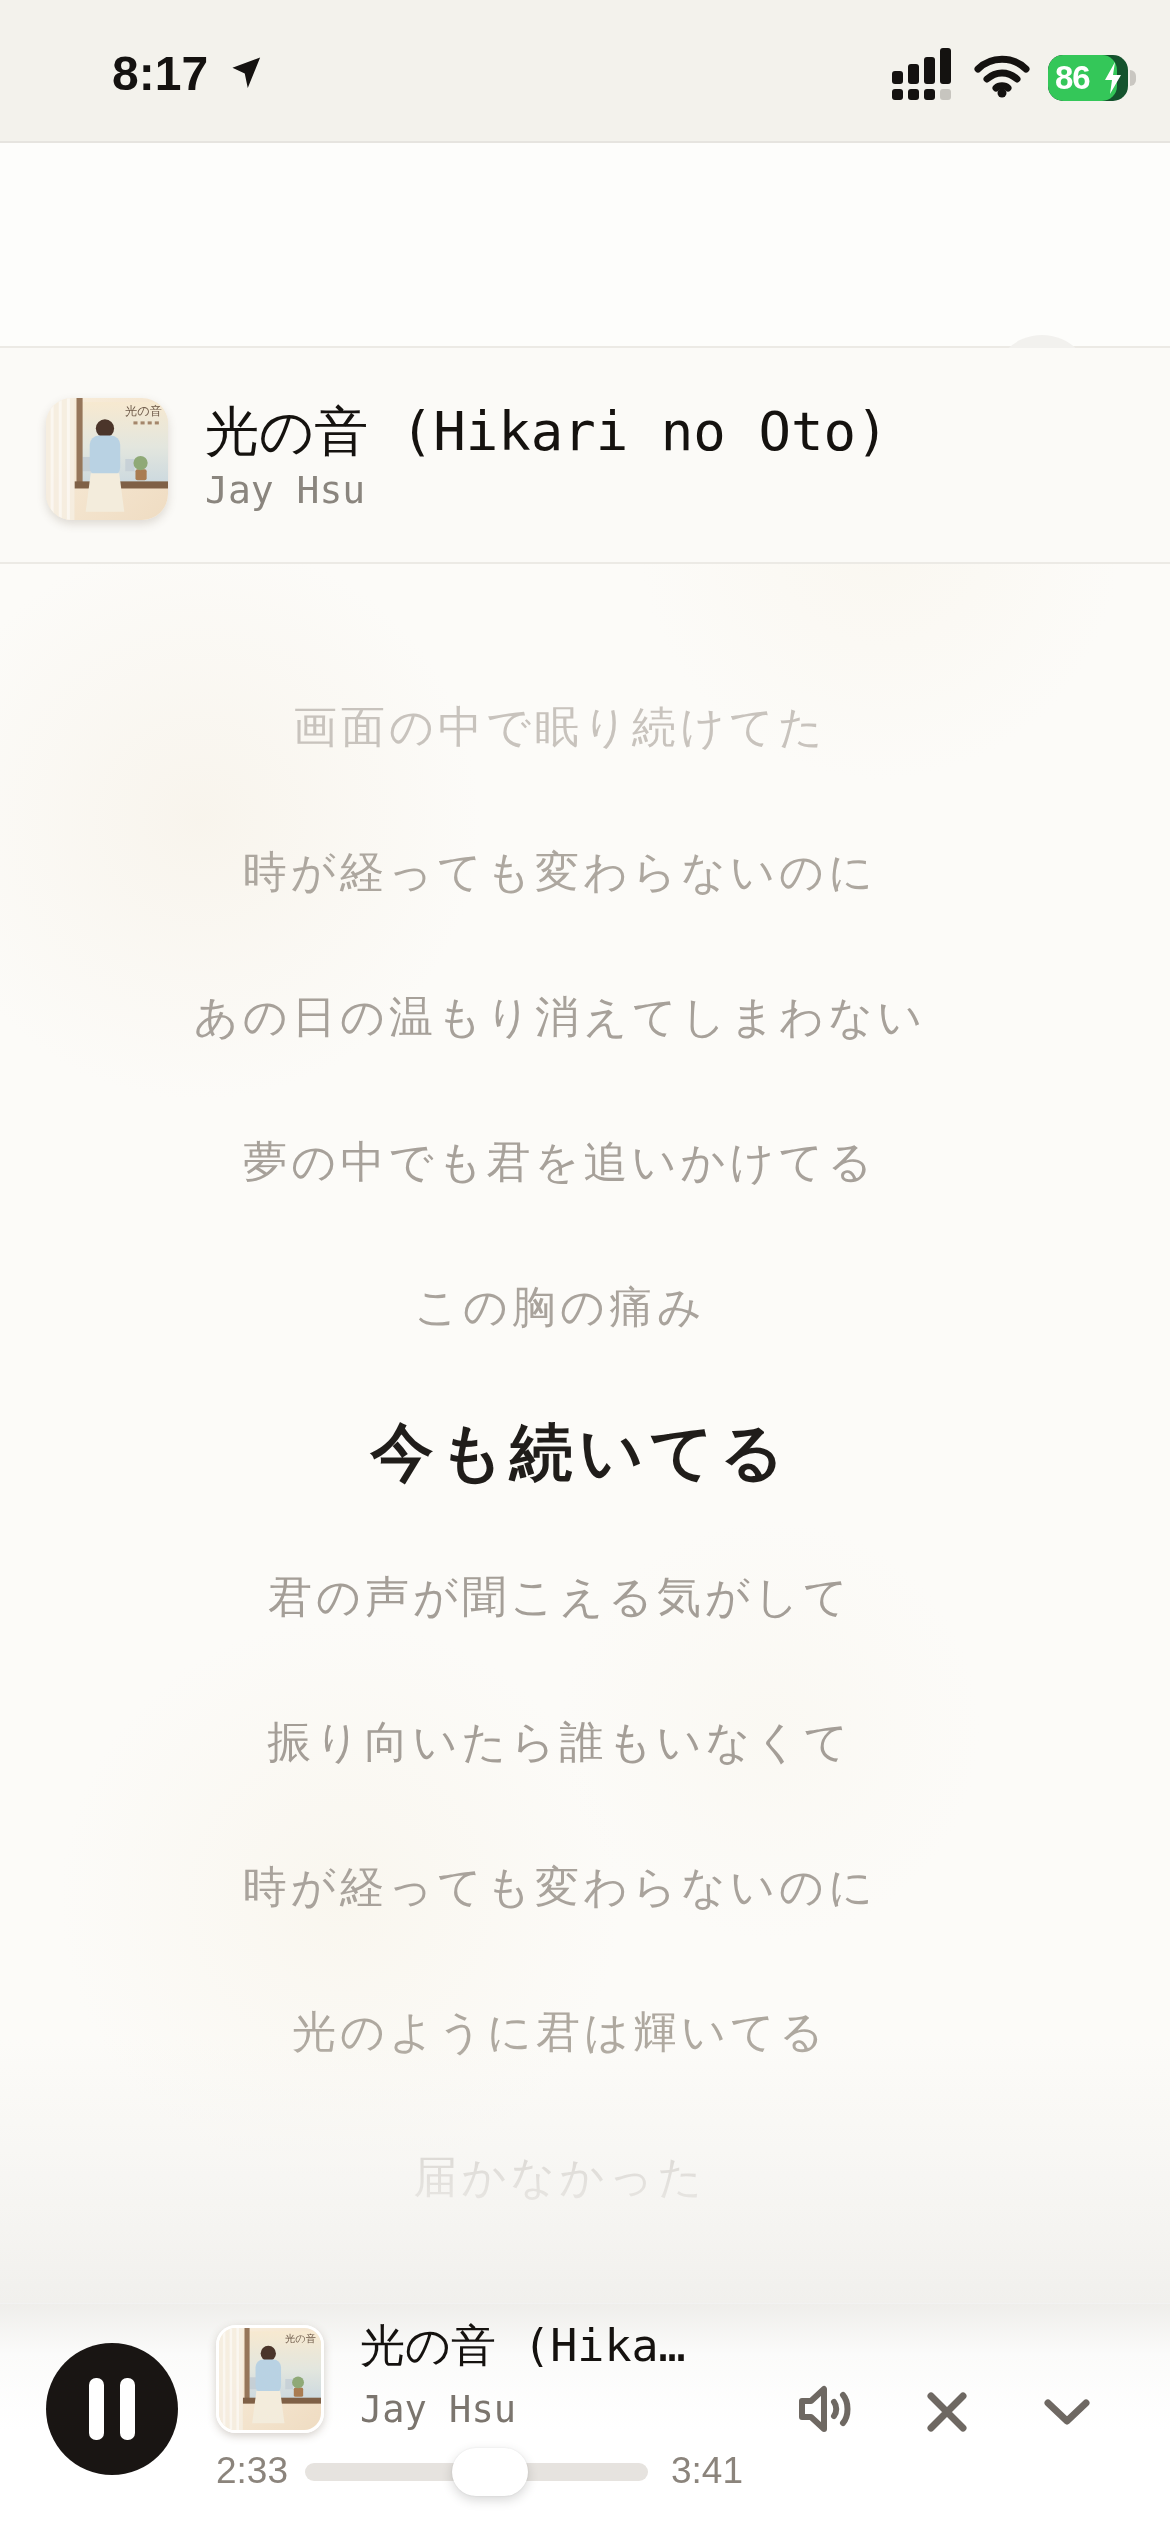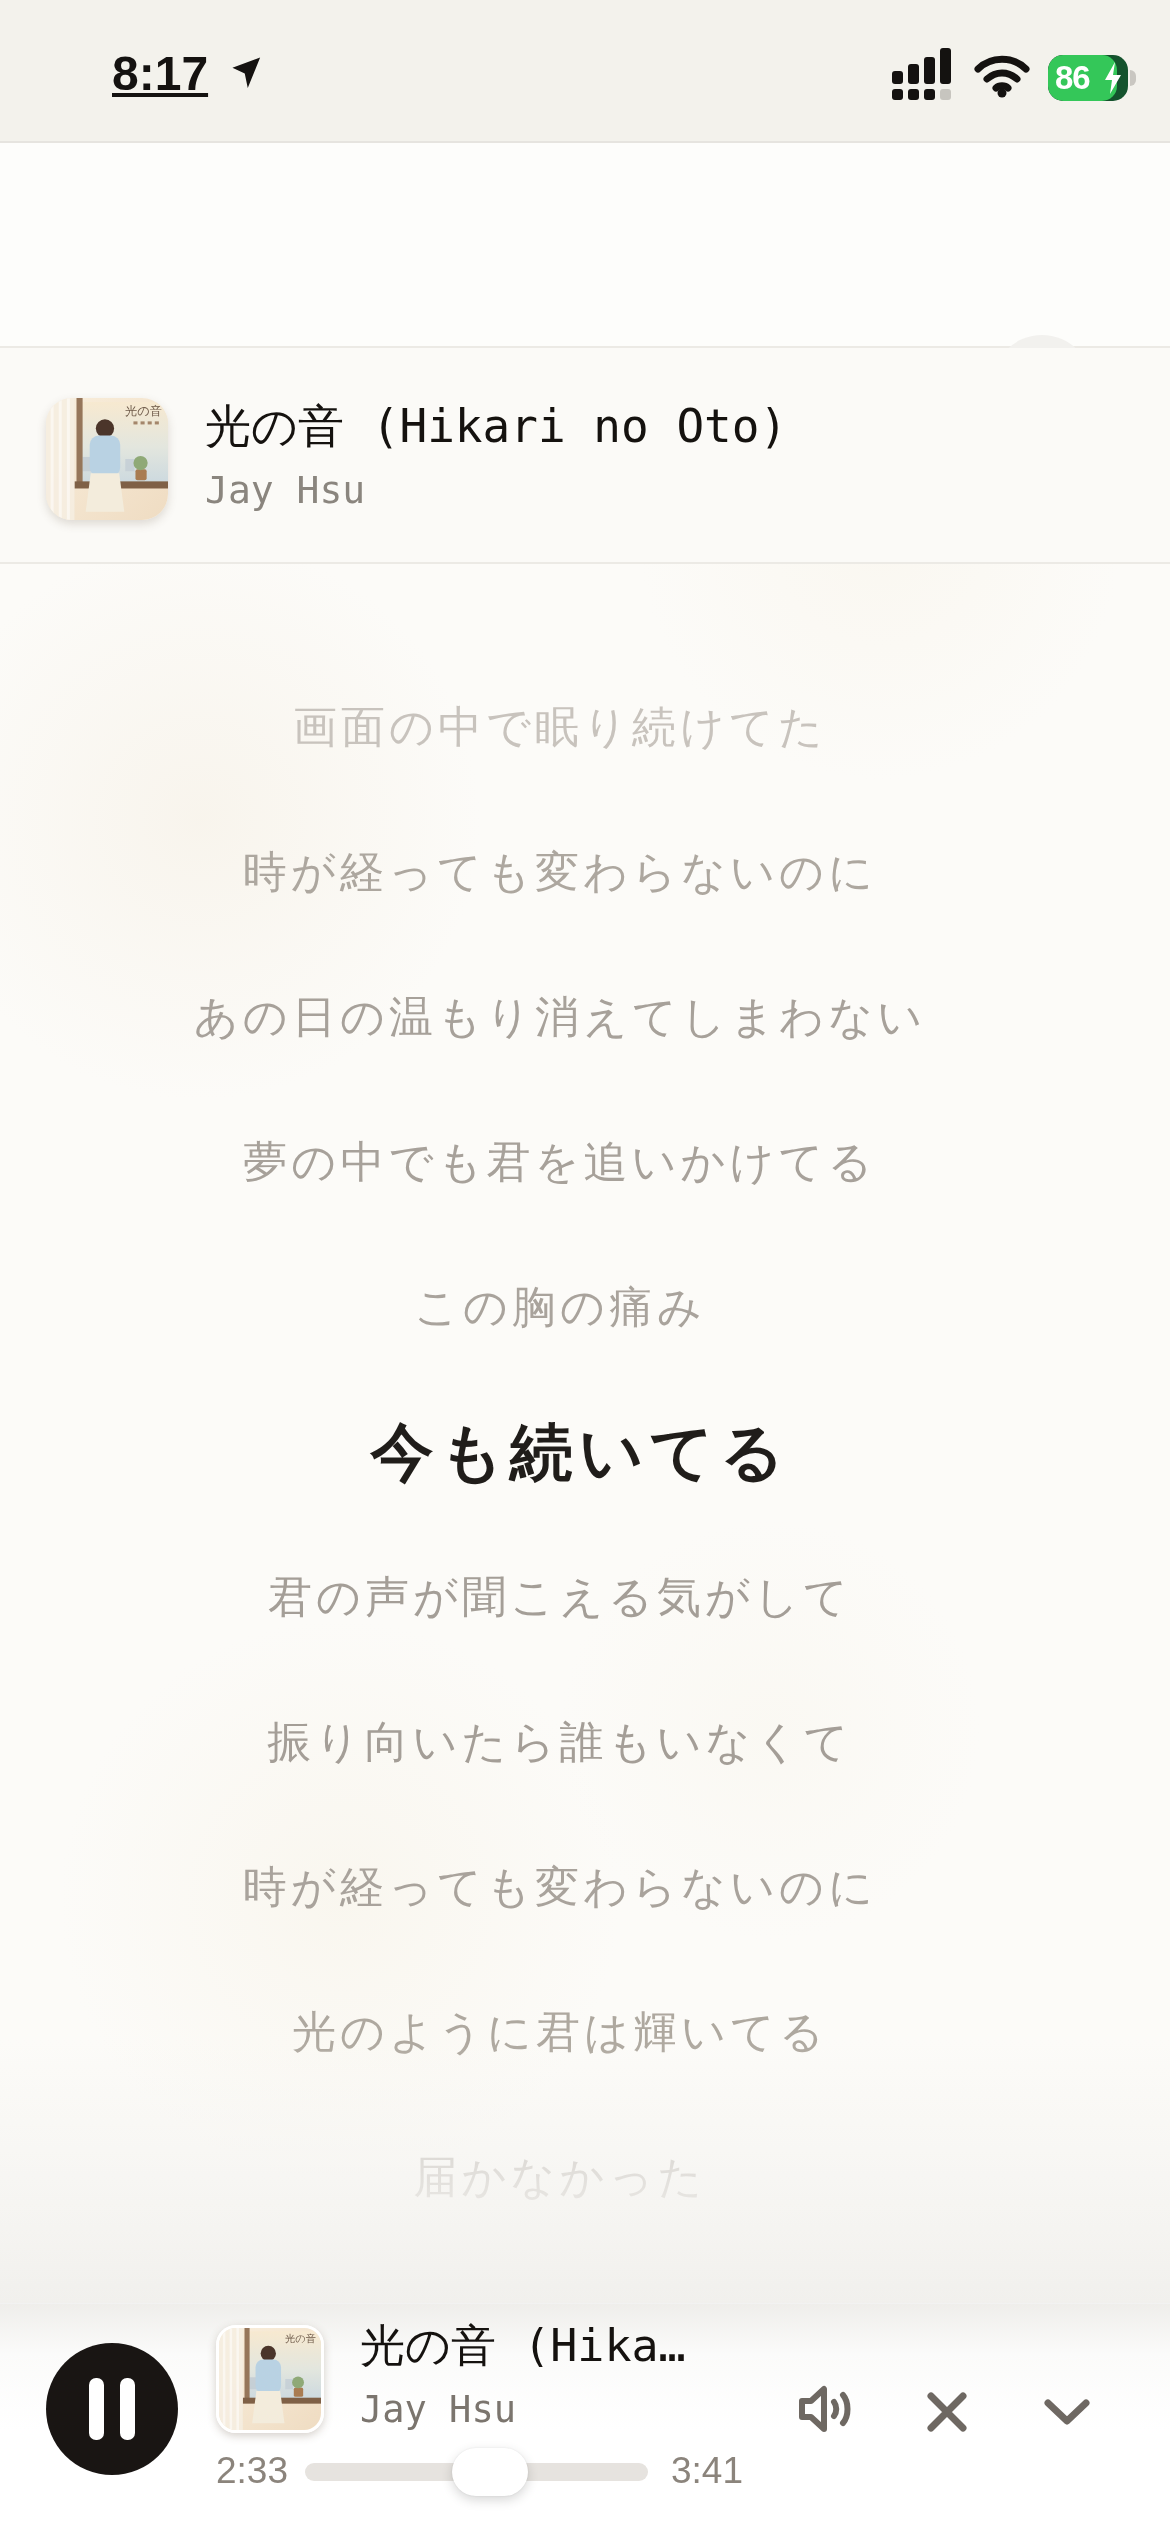--- a/index.html
+++ b/index.html
@@ -16,21 +16,21 @@
     background:radial-gradient(closest-side,rgba(250,247,240,.9),rgba(250,247,240,0));}
   .blob.b3{left:60px;top:1620px;width:560px;height:560px;
     background:radial-gradient(closest-side,rgba(249,246,238,.9),rgba(249,246,238,0));}
   .blob.b4{left:560px;top:1520px;width:420px;height:420px;
     background:radial-gradient(closest-side,rgba(250,248,242,.85),rgba(250,248,242,0));}
 
   
   .status-bar{position:absolute;left:0;top:0;width:1170px;height:141px;
     background:#f3f2ec;border-bottom:2px solid #e6e4df;}
   .status-time{position:absolute;left:112px;top:46px;font-size:48px;font-weight:700;
-    letter-spacing:0;color:#141210;text-decoration:underline;}
+    letter-spacing:0;color:#141210;}
   .loc-icon{position:absolute;left:228px;top:52px;}
   .status-right{position:absolute;right:34px;top:54px;display:flex;align-items:center;gap:18px;}
   .cell-icon{position:relative;width:64px;height:44px;}
   .cell-icon .bar{position:absolute;width:11px;background:#141210;border-radius:3px;}
   .cell-icon .sq{position:absolute;width:11px;height:11px;border-radius:3px;background:#141210;bottom:0;}
   .battery{position:relative;display:flex;align-items:center;}
   .battery-body{position:relative;width:80px;height:46px;border-radius:15px;background:#14532d;overflow:hidden;}
   .battery-fill{position:absolute;left:0;top:0;bottom:0;width:86%;background:#34c759;border-radius:15px;}
   .battery-text{position:absolute;left:7px;top:4px;font-size:33px;font-weight:700;color:#fff;z-index:2;letter-spacing:-1px;}
   .battery-bolt{position:absolute;right:4px;top:6px;z-index:3;}
@@ -42,21 +42,21 @@
   .page-title{position:absolute;left:72px;top:215px;font-size:54px;font-weight:700;
     letter-spacing:3px;color:#1b1916;}
   .close-btn{position:absolute;left:992px;top:192px;width:100px;height:100px;border-radius:50%;
     background:#f2f1ee;display:flex;align-items:center;justify-content:center;cursor:pointer;}
 
   
   .song-row{position:absolute;left:0;top:348px;width:1170px;height:214px;
     background:#fbfaf7;border-bottom:2px solid #eceae5;cursor:pointer;}
   .song-thumb{position:absolute;left:46px;top:50px;width:122px;height:122px;border-radius:26px;
     overflow:hidden;box-shadow:0 4px 10px rgba(90,70,50,.18);}
-  .song-title{position:absolute;left:205px;top:48px;font-size:46px;font-weight:500;color:#15120f;
+  .song-title{position:absolute;left:205px;top:48px;font-size:54px;font-weight:500;color:#15120f;
     font-family:"DejaVu Sans Mono","Liberation Sans",monospace,sans-serif;letter-spacing:0;}
   .song-artist{position:absolute;left:205px;top:120px;font-size:38px;color:#8a857e;
     font-family:"DejaVu Sans Mono","Liberation Sans",monospace,sans-serif;}
 
   
   .lyrics{position:absolute;left:0;top:655px;width:1120px;}
   .lyric-line{height:145px;display:flex;align-items:center;justify-content:center;
     font-size:44px;letter-spacing:4px;color:#a8a29b;cursor:pointer;white-space:nowrap;}
   .lyric-line.f1{color:#c8c3bd;}
   .lyric-line.f2{color:#ada79f;}

